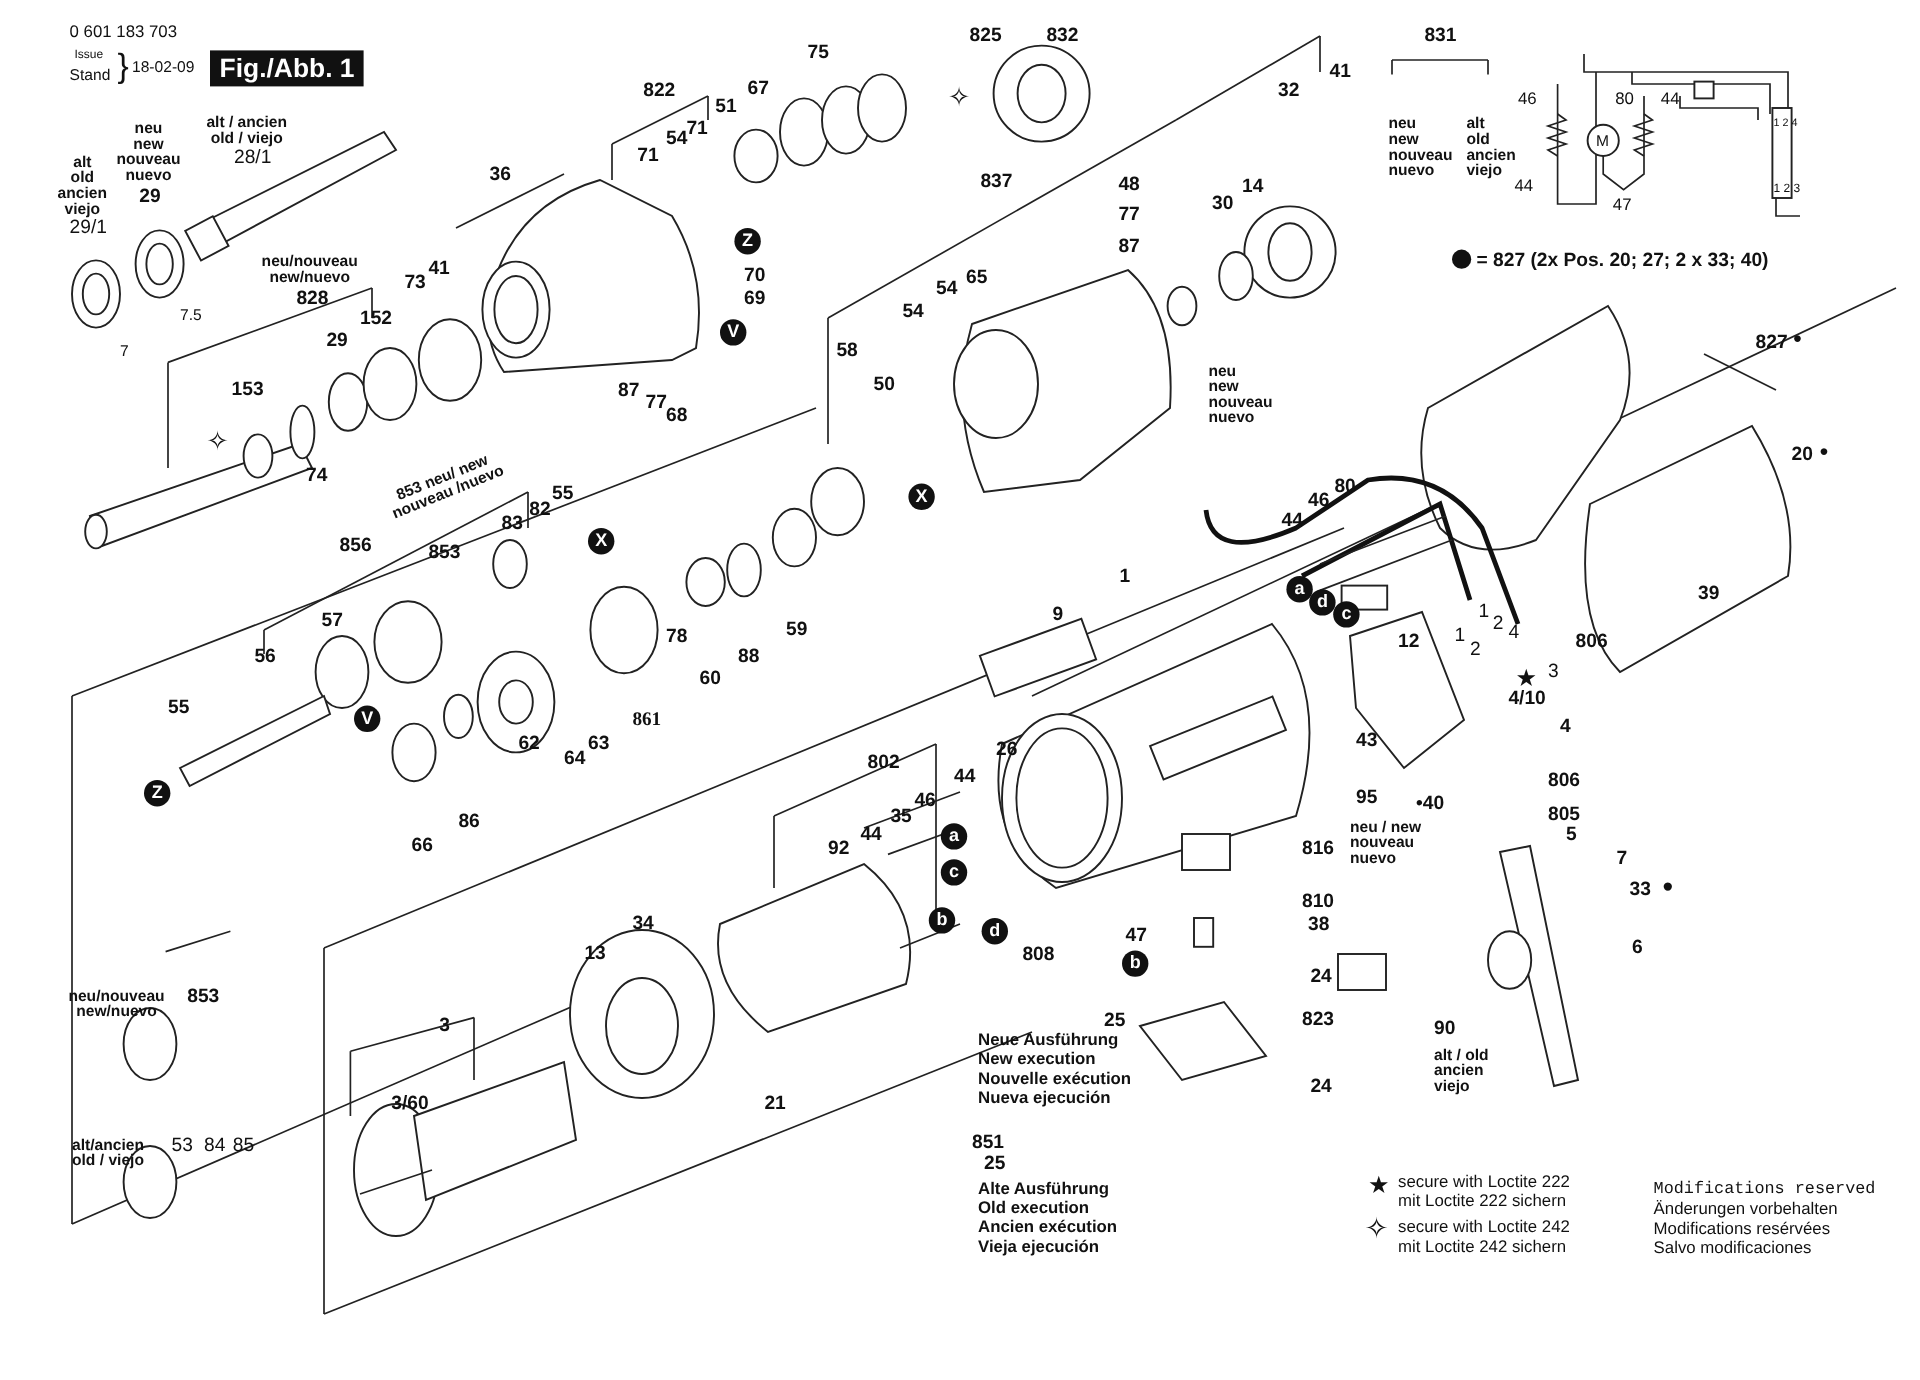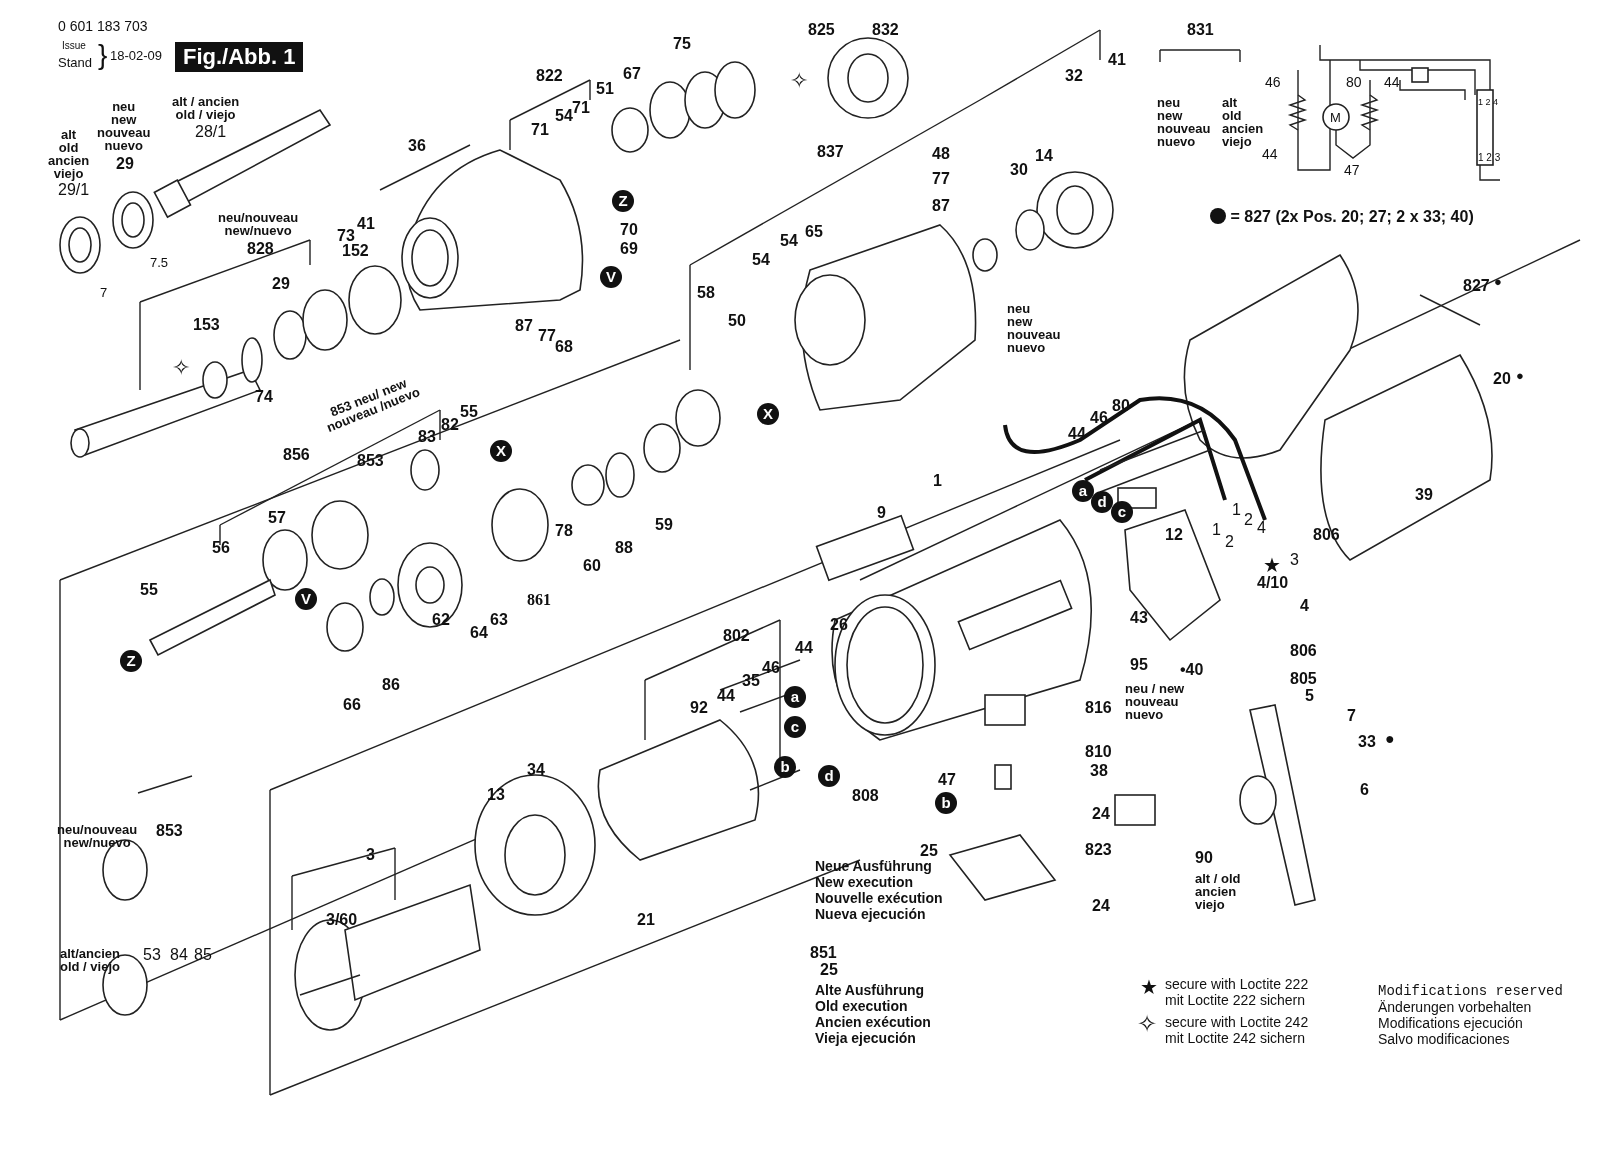--- a/index.html
+++ b/index.html
@@ -228,21 +228,21 @@
 old / viejo</div>
 <div class="lbl" style="left:195px;top:124px;font-weight:normal;">28/1</div>
 <div class="lbl" style="left:100px;top:285px;font-weight:normal;font-size:13px;">7</div>
 <div class="lbl" style="left:150px;top:255px;font-weight:normal;font-size:13px;">7.5</div>
 <div class="lbl" style="left:408px;top:138px;">36</div>
 
 <div class="note" style="left:218px;top:211px;">neu/nouveau
 new/nuevo</div>
 <div class="lbl" style="left:247px;top:241px;">828</div>
 <div class="lbl" style="left:272px;top:276px;">29</div>
-<div class="lbl" style="left:300px;top:243px;margin-left:42px;">152</div>
+<div class="lbl" style="left:300px;top:258px;">152</div>
 <div class="lbl" style="left:337px;top:228px;">73</div>
 <div class="lbl" style="left:357px;top:216px;">41</div>
 <div class="lbl" style="left:193px;top:317px;">153</div>
 <div class="lbl" style="left:255px;top:389px;">74</div>
 <div style="position:absolute;left:172px;top:355px;font-size:22px;">✧</div>
 
 
 <div class="lbl" style="left:536px;top:68px;">822</div>
 <div class="lbl" style="left:531px;top:122px;">71</div>
 <div class="lbl" style="left:555px;top:108px;">54</div>
@@ -417,17 +417,17 @@
 
 <div style="position:absolute;left:1140px;top:975px;font-size:20px;">★</div>
 <div class="plain" style="left:1165px;top:976px;">secure with Loctite 222</div>
 <div class="plain" style="left:1165px;top:992px;">mit Loctite 222 sichern</div>
 <div style="position:absolute;left:1137px;top:1010px;font-size:24px;">✧</div>
 <div class="plain" style="left:1165px;top:1014px;">secure with Loctite 242</div>
 <div class="plain" style="left:1165px;top:1030px;">mit Loctite 242 sichern</div>
 
 <div class="plain" style="left:1378px;top:983px;font-family:Liberation Mono, monospace;">Modifications reserved</div>
 <div class="plain" style="left:1378px;top:999px;">Änderungen vorbehalten</div>
-<div class="plain" style="left:1378px;top:1015px;">Modifications ejecución</div>
+<div class="plain" style="left:1378px;top:1015px;">Modifications resérvées</div>
 <div class="plain" style="left:1378px;top:1031px;">Salvo modificaciones</div>
 
 
 
 
 </body></html>

